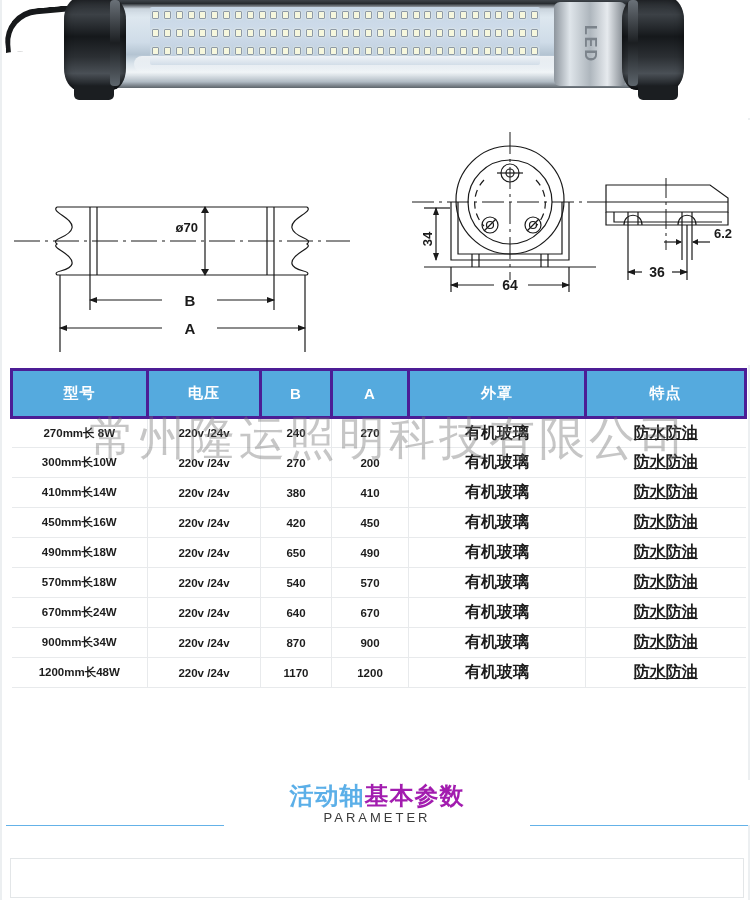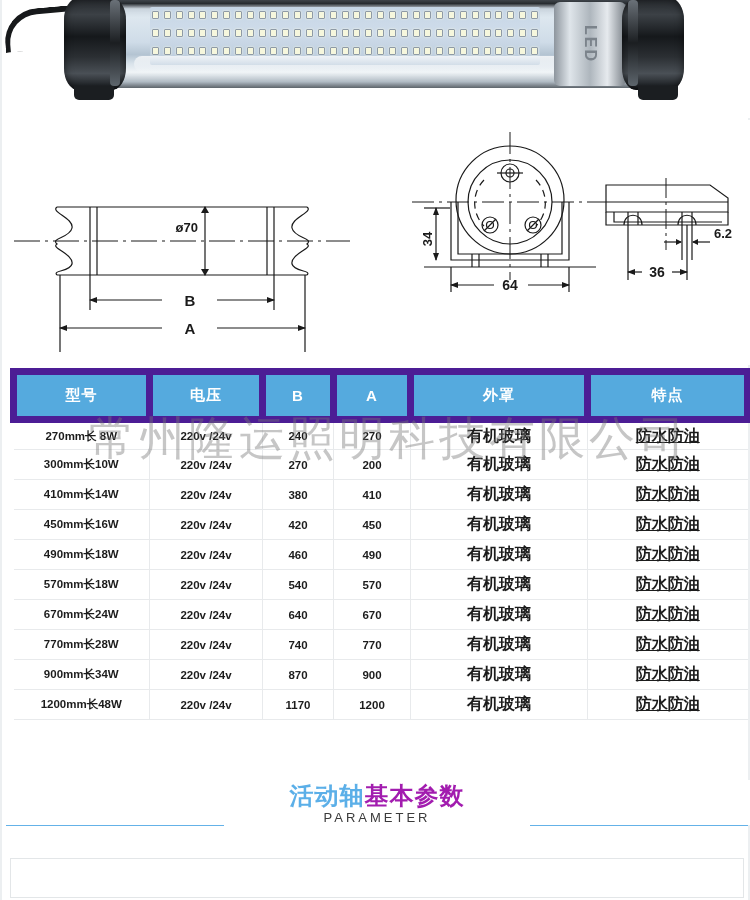--- a/index.html
+++ b/index.html
@@ -137,21 +137,21 @@
     width: 734px;
     border-collapse: collapse;
     table-layout: fixed;
   }
   .spec-table th {
     background: #55aade;
     color: #ffffff;
     font-size: 15px;
     font-weight: bold;
     height: 48px;
-    border: 7px solid #4c1d95;
+    border: 3px solid #4c1d95;
     letter-spacing: 1px;
   }
   .spec-table td {
     height: 30px;
     text-align: center;
     font-size: 11.5px;
     font-weight: bold;
     color: #1c1c1c;
     border-bottom: 1px solid #e8eaec;
     border-right: 1px solid #e8eaec;
@@ -533,46 +533,38 @@
           <td>450mm长16W</td>
           <td>220v /24v</td>
           <td>420</td>
           <td>450</td>
           <td class="wide">有机玻璃</td>
           <td class="wide">防水防油</td>
         </tr>
         <tr>
           <td>490mm长18W</td>
           <td>220v /24v</td>
-          <td>460</td>
+          <td>650</td>
           <td>490</td>
           <td class="wide">有机玻璃</td>
           <td class="wide">防水防油</td>
         </tr>
         <tr>
           <td>570mm长18W</td>
           <td>220v /24v</td>
           <td>540</td>
           <td>570</td>
           <td class="wide">有机玻璃</td>
           <td class="wide">防水防油</td>
         </tr>
         <tr>
           <td>670mm长24W</td>
           <td>220v /24v</td>
           <td>640</td>
           <td>670</td>
-          <td class="wide">有机玻璃</td>
-          <td class="wide">防水防油</td>
-        </tr>
-        <tr>
-          <td>770mm长28W</td>
-          <td>220v /24v</td>
-          <td>740</td>
-          <td>770</td>
           <td class="wide">有机玻璃</td>
           <td class="wide">防水防油</td>
         </tr>
         <tr>
           <td>900mm长34W</td>
           <td>220v /24v</td>
           <td>870</td>
           <td>900</td>
           <td class="wide">有机玻璃</td>
           <td class="wide">防水防油</td>

